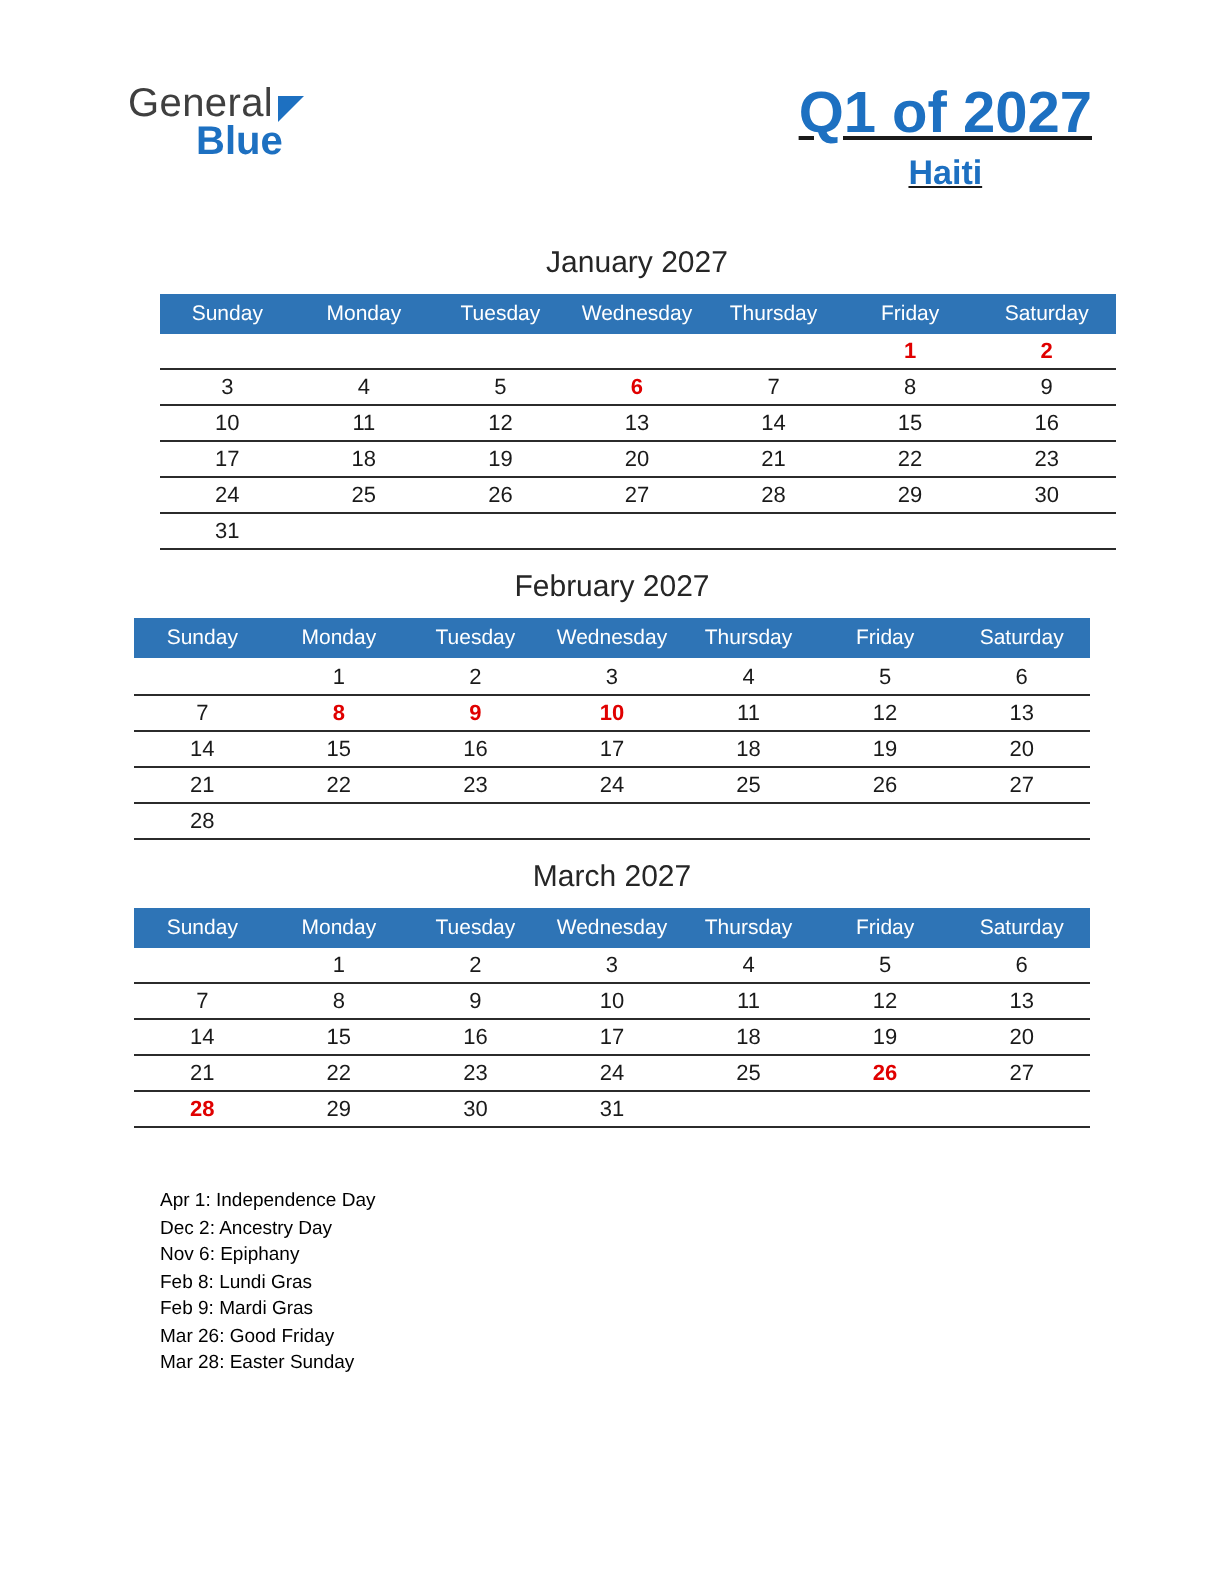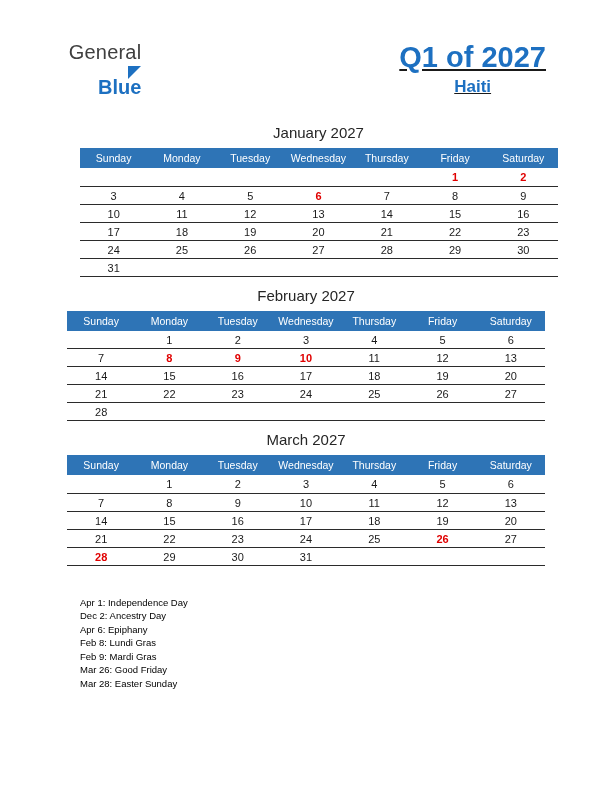--- a/index.html
+++ b/index.html
@@ -20,21 +20,21 @@
   .page{width:612px;height:792px;}
 
   
   .header{
     display:flex;
     justify-content:space-between;
     align-items:flex-start;
     padding:42px 66px 0 64px;
   }
   .logo{line-height:1.05;}
-  .logo-line1{display:flex;align-items:flex-end;flex-direction:column;}
+  .logo-line1{display:flex;align-items:center;}
   .logo-general{
     font-size:20px;
     color:#3f3f3f;
     letter-spacing:0.2px;
   }
   .logo-flag{
     width:0;height:0;
     border-top:13px solid var(--title-blue);
     border-right:13px solid transparent;
     margin-left:2px;
@@ -323,20 +323,20 @@
             <td></td>
             <td></td>
           </tr>
         </tbody>
     </table>
   </div>
 
   <ul class="legend">
       <li>Apr 1: Independence Day</li>
       <li>Dec 2: Ancestry Day</li>
-      <li>Apr 6: Epiphany</li>
+      <li>Nov 6: Epiphany</li>
       <li>Feb 8: Lundi Gras</li>
       <li>Feb 9: Mardi Gras</li>
       <li>Mar 26: Good Friday</li>
       <li>Mar 28: Easter Sunday</li>
     </ul>
 
 </div>
 
 </body></html>

